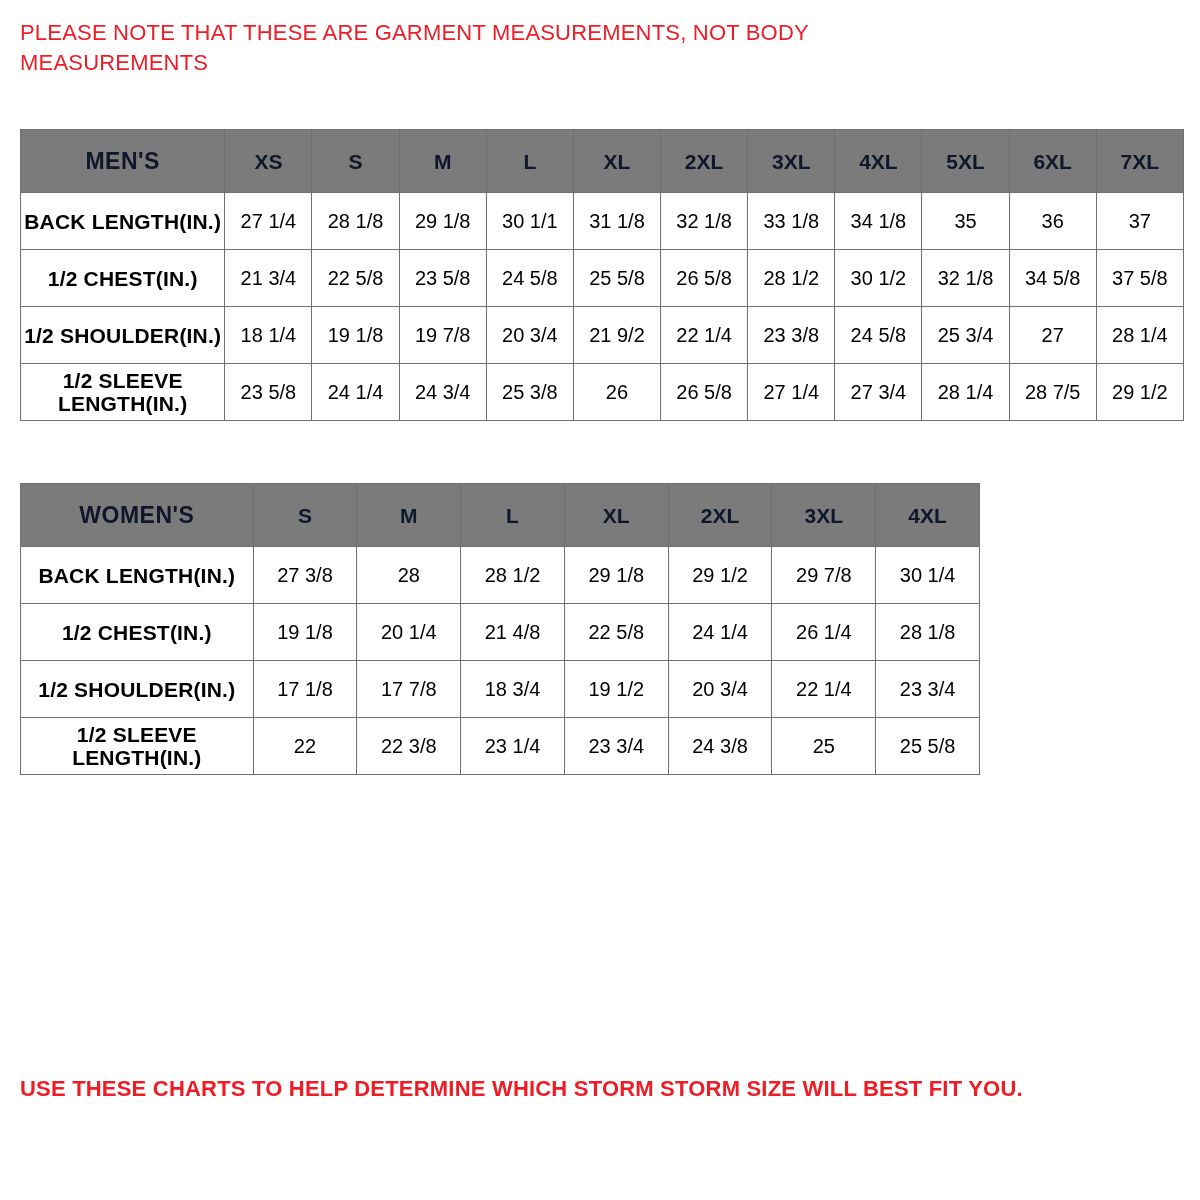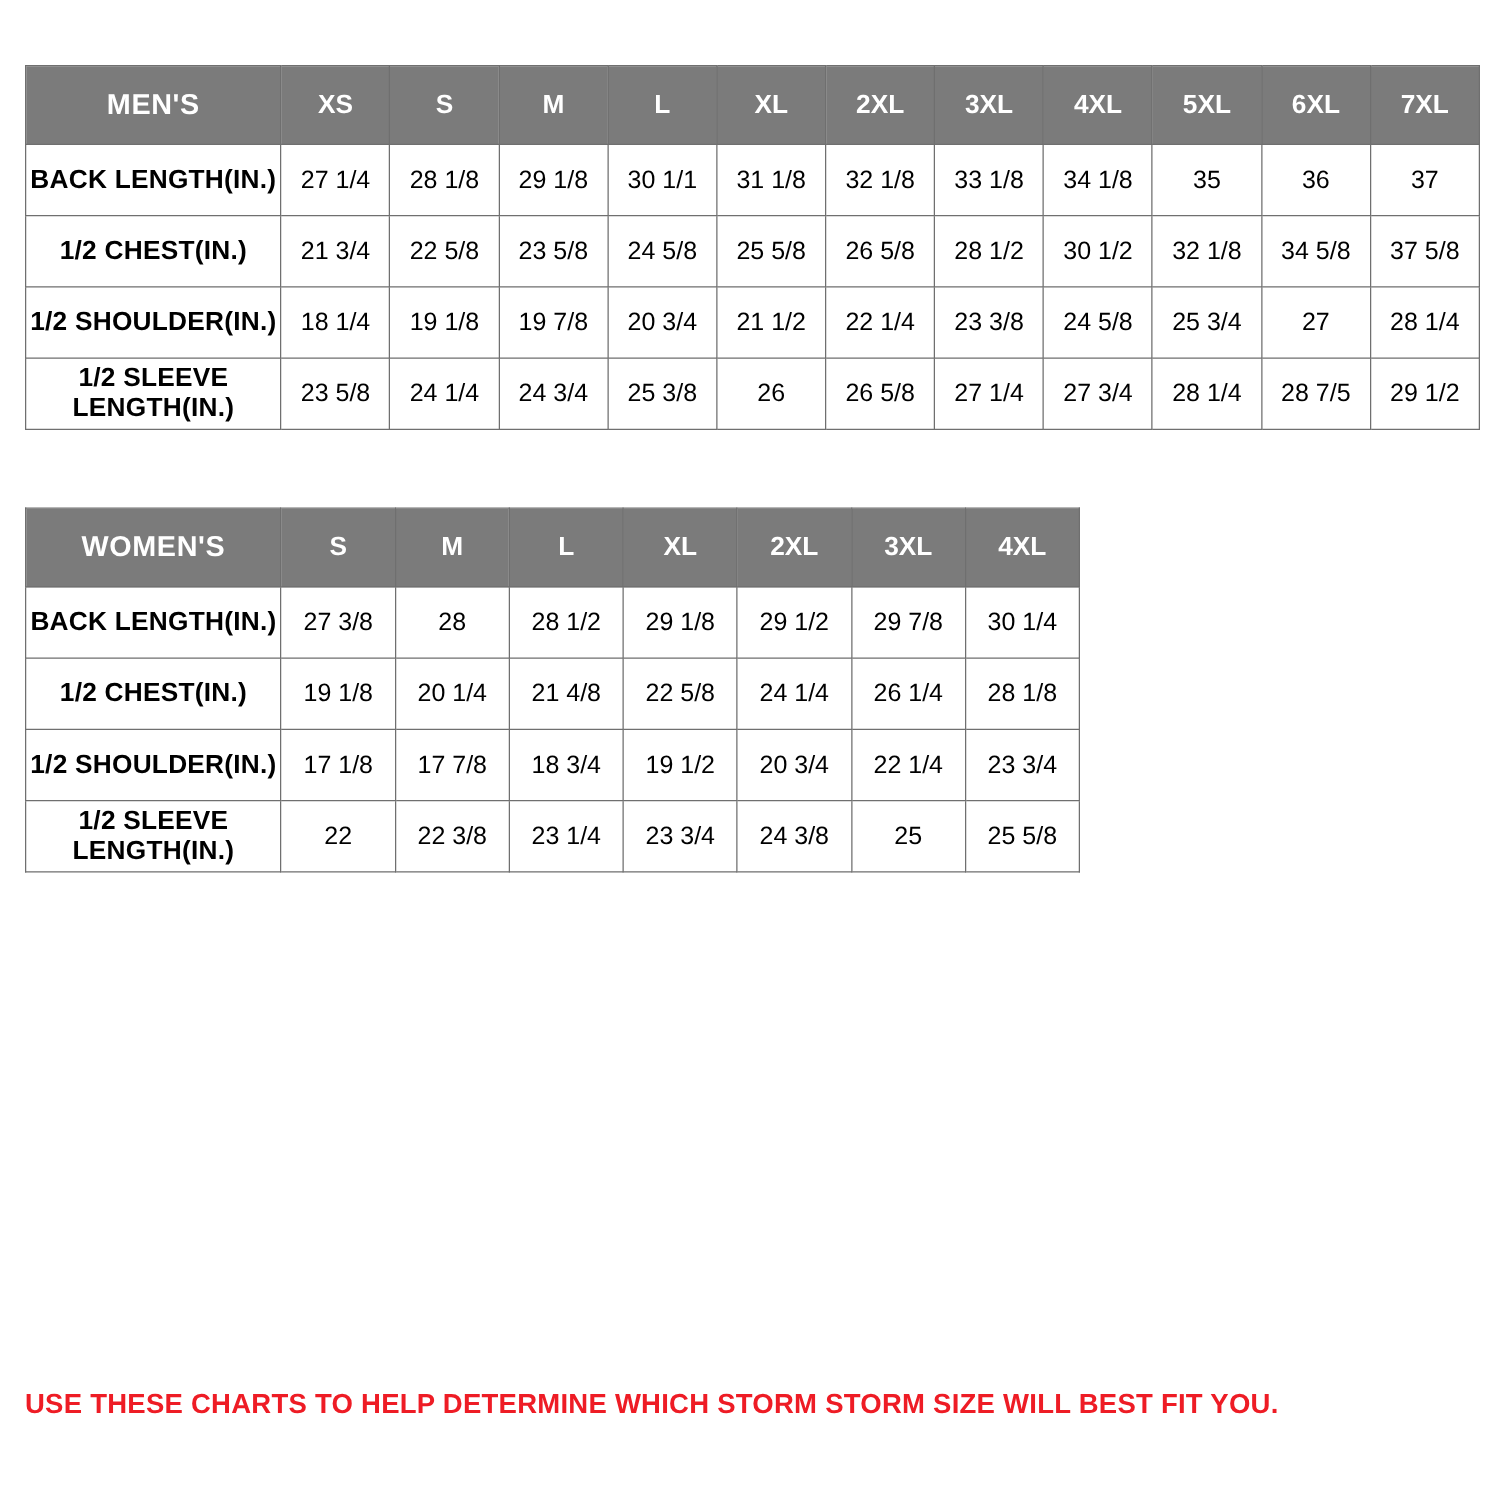--- a/index.html
+++ b/index.html
@@ -41,35 +41,35 @@
     margin-left: 4px;
   }
   .men-wrap { margin-top: 52px; }
   .women-wrap { margin-top: 62px; }
 
   table {
     border-collapse: collapse;
     table-layout: fixed;
   }
   table.men { width: 1164px; }
-  table.women { width: 844px; margin-top: 24px; }
+  table.women { width: 960px; margin-top: 24px; }
 
   th, td {
     border: 1px solid #6f6f6f;
     text-align: center;
     vertical-align: middle;
     font-size: 20px;
     height: 52px;
     padding: 2px 2px;
     background: #ffffff;
     line-height: 1.12;
   }
   thead th {
     background: #7b7b7b;
-    color: #ffffff;
+    color: #0f172a;
     font-weight: bold;
     font-size: 21px;
     height: 58px;
     border-color: #6f6f6f;
   }
   thead th.corner {
     font-size: 23px;
     letter-spacing: 0.5px;
   }
   td.rowhead {
@@ -92,20 +92,21 @@
     top: 1058px;
     white-space: nowrap;
   }
 </style>
 </head>
 <body>
 
 <div class="page">
 
 
+  <p class="note">PLEASE NOTE THAT THESE ARE GARMENT MEASUREMENTS, NOT BODY MEASUREMENTS</p>
 
   <div class="table-wrap men-wrap">
     <table class="men">
       <colgroup>
         <col class="c0">
           <col class="cx">
           <col class="cx">
           <col class="cx">
           <col class="cx">
           <col class="cx">
@@ -160,21 +161,21 @@
           <td>32 1/8</td>
           <td>34 5/8</td>
           <td>37 5/8</td>
         </tr>
         <tr>
           <td class="rowhead">1/2 SHOULDER(IN.)</td>
           <td>18 1/4</td>
           <td>19 1/8</td>
           <td>19 7/8</td>
           <td>20 3/4</td>
-          <td>21 1/2</td>
+          <td>21 9/2</td>
           <td>22 1/4</td>
           <td>23 3/8</td>
           <td>24 5/8</td>
           <td>25 3/4</td>
           <td>27</td>
           <td>28 1/4</td>
         </tr>
         <tr>
           <td class="rowhead">1/2 SLEEVE LENGTH(IN.)</td>
           <td>23 5/8</td>

